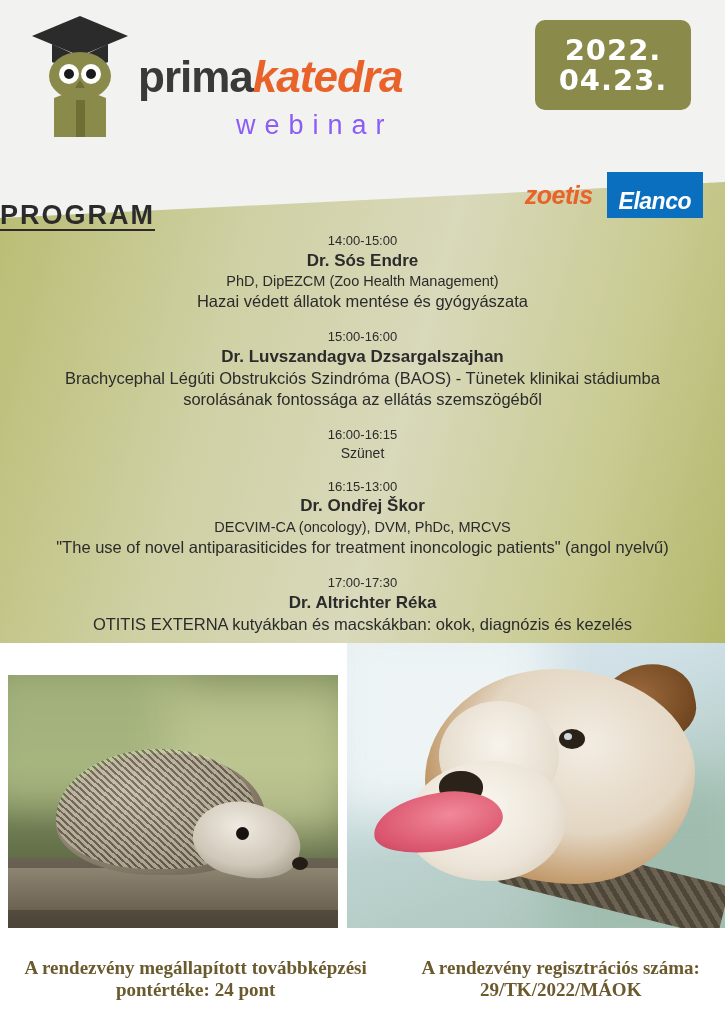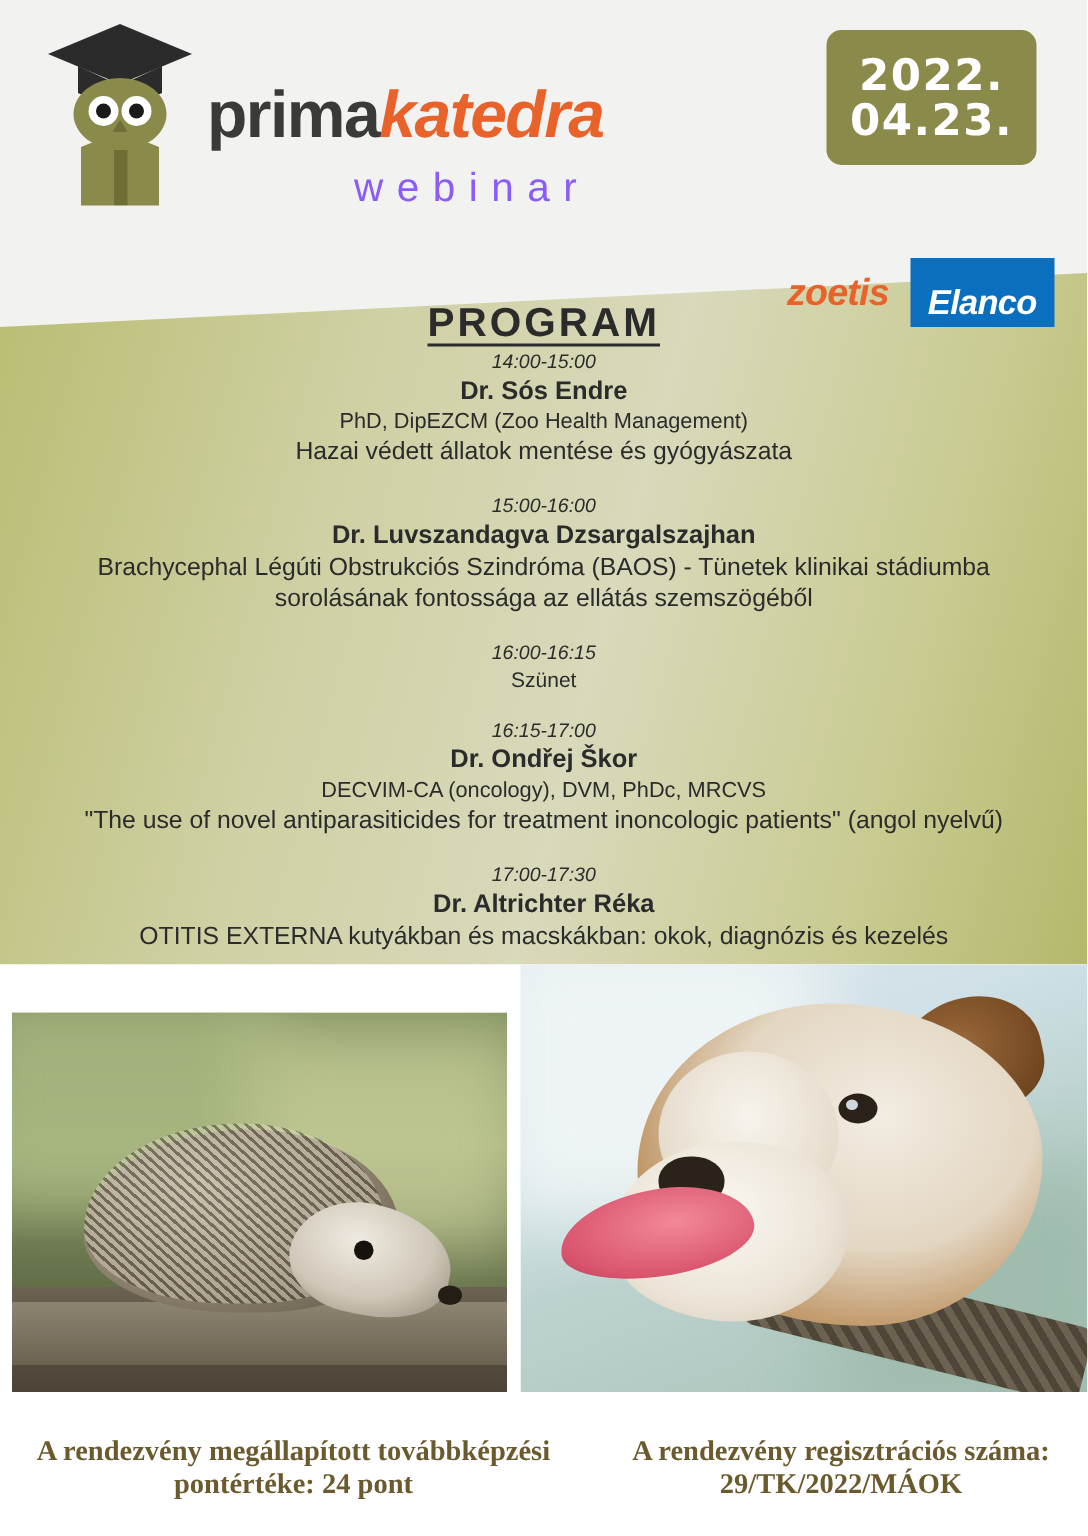--- a/index.html
+++ b/index.html
@@ -50,21 +50,21 @@
     position: absolute;
     left: 236px; top: 110px;
     font-size: 27px;
     color: #8b5cf6;
     letter-spacing: 9px;
     font-weight: 400;
   }
   .datebox {
     position: absolute;
     right: 34px; top: 20px;
-    width: 140px; height: 90px;
+    width: 156px; height: 90px;
     background: #8a8a4a;
     border-radius: 10px;
     color: #ffffff;
     display: flex;
     flex-direction: column;
     align-items: center;
     justify-content: center;
     font-family: "DejaVu Sans", sans-serif;
     font-weight: bold;
     font-size: 29px;
@@ -111,39 +111,38 @@
     position: absolute;
     left: 0; top: 0;
     width: 0; height: 0;
     border-left: 725px solid #f2f2f0;
     border-bottom: 36px solid transparent;
   }
   .program-title {
     position: absolute;
     left: 0; top: 18px;
     width: 725px;
-    text-align: center;
+    text-align: left;
     font-size: 27px;
     font-weight: bold;
     color: #2b2b2b;
     letter-spacing: 2px;
     text-decoration: underline;
     text-underline-offset: 5px;
   }
   .sessions {
     position: absolute;
     left: 0; top: 50px;
     width: 725px;
     text-align: center;
     color: #2b2b2b;
   }
   .session { margin-bottom: 16px; }
   .s-time {
     font-size: 13px;
-    font-style: italic;
     line-height: 1.35;
   }
   .s-speaker {
     font-size: 17px;
     font-weight: bold;
     line-height: 1.3;
   }
   .s-cred {
     font-size: 14.5px;
     line-height: 1.35;
@@ -326,21 +325,21 @@
         <div class="s-speaker">Dr. Luvszandagva Dzsargalszajhan</div>
         <div class="s-topic">Brachycephal Légúti Obstrukciós Szindróma (BAOS) - Tünetek klinikai stádiumba sorolásának fontossága az ellátás szemszögéből</div>
       </div>
 
       <div class="session">
         <div class="s-time">16:00-16:15</div>
         <div class="s-plain">Szünet</div>
       </div>
 
       <div class="session">
-        <div class="s-time">16:15-17:00</div>
+        <div class="s-time">16:15-13:00</div>
         <div class="s-speaker">Dr. Ondřej Škor</div>
         <div class="s-cred">DECVIM-CA (oncology), DVM, PhDc, MRCVS</div>
         <div class="s-topic">"The use of novel antiparasiticides for treatment inoncologic patients" (angol nyelvű)</div>
       </div>
 
       <div class="session">
         <div class="s-time">17:00-17:30</div>
         <div class="s-speaker">Dr. Altrichter Réka</div>
         <div class="s-topic">OTITIS EXTERNA kutyákban és macskákban: okok, diagnózis és kezelés</div>
       </div>

